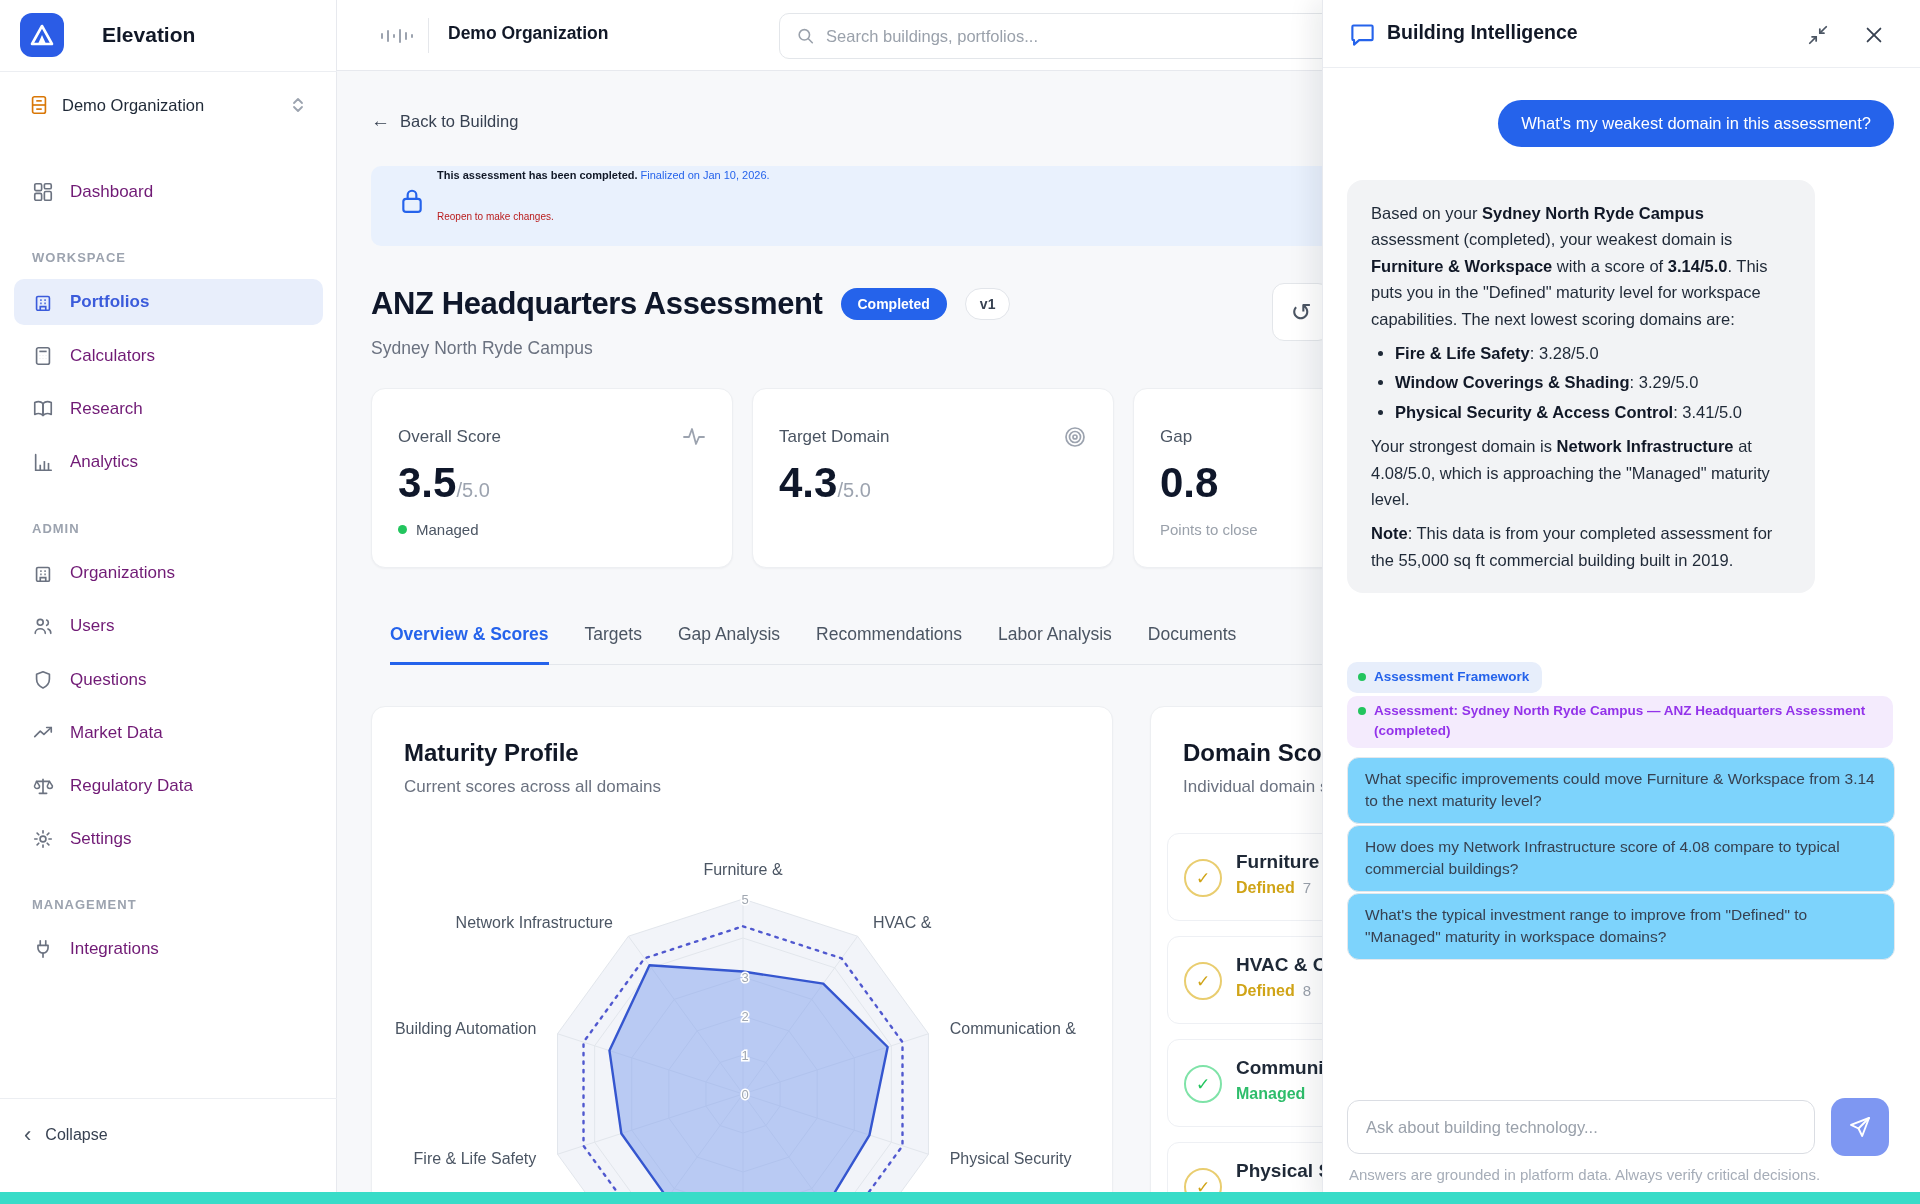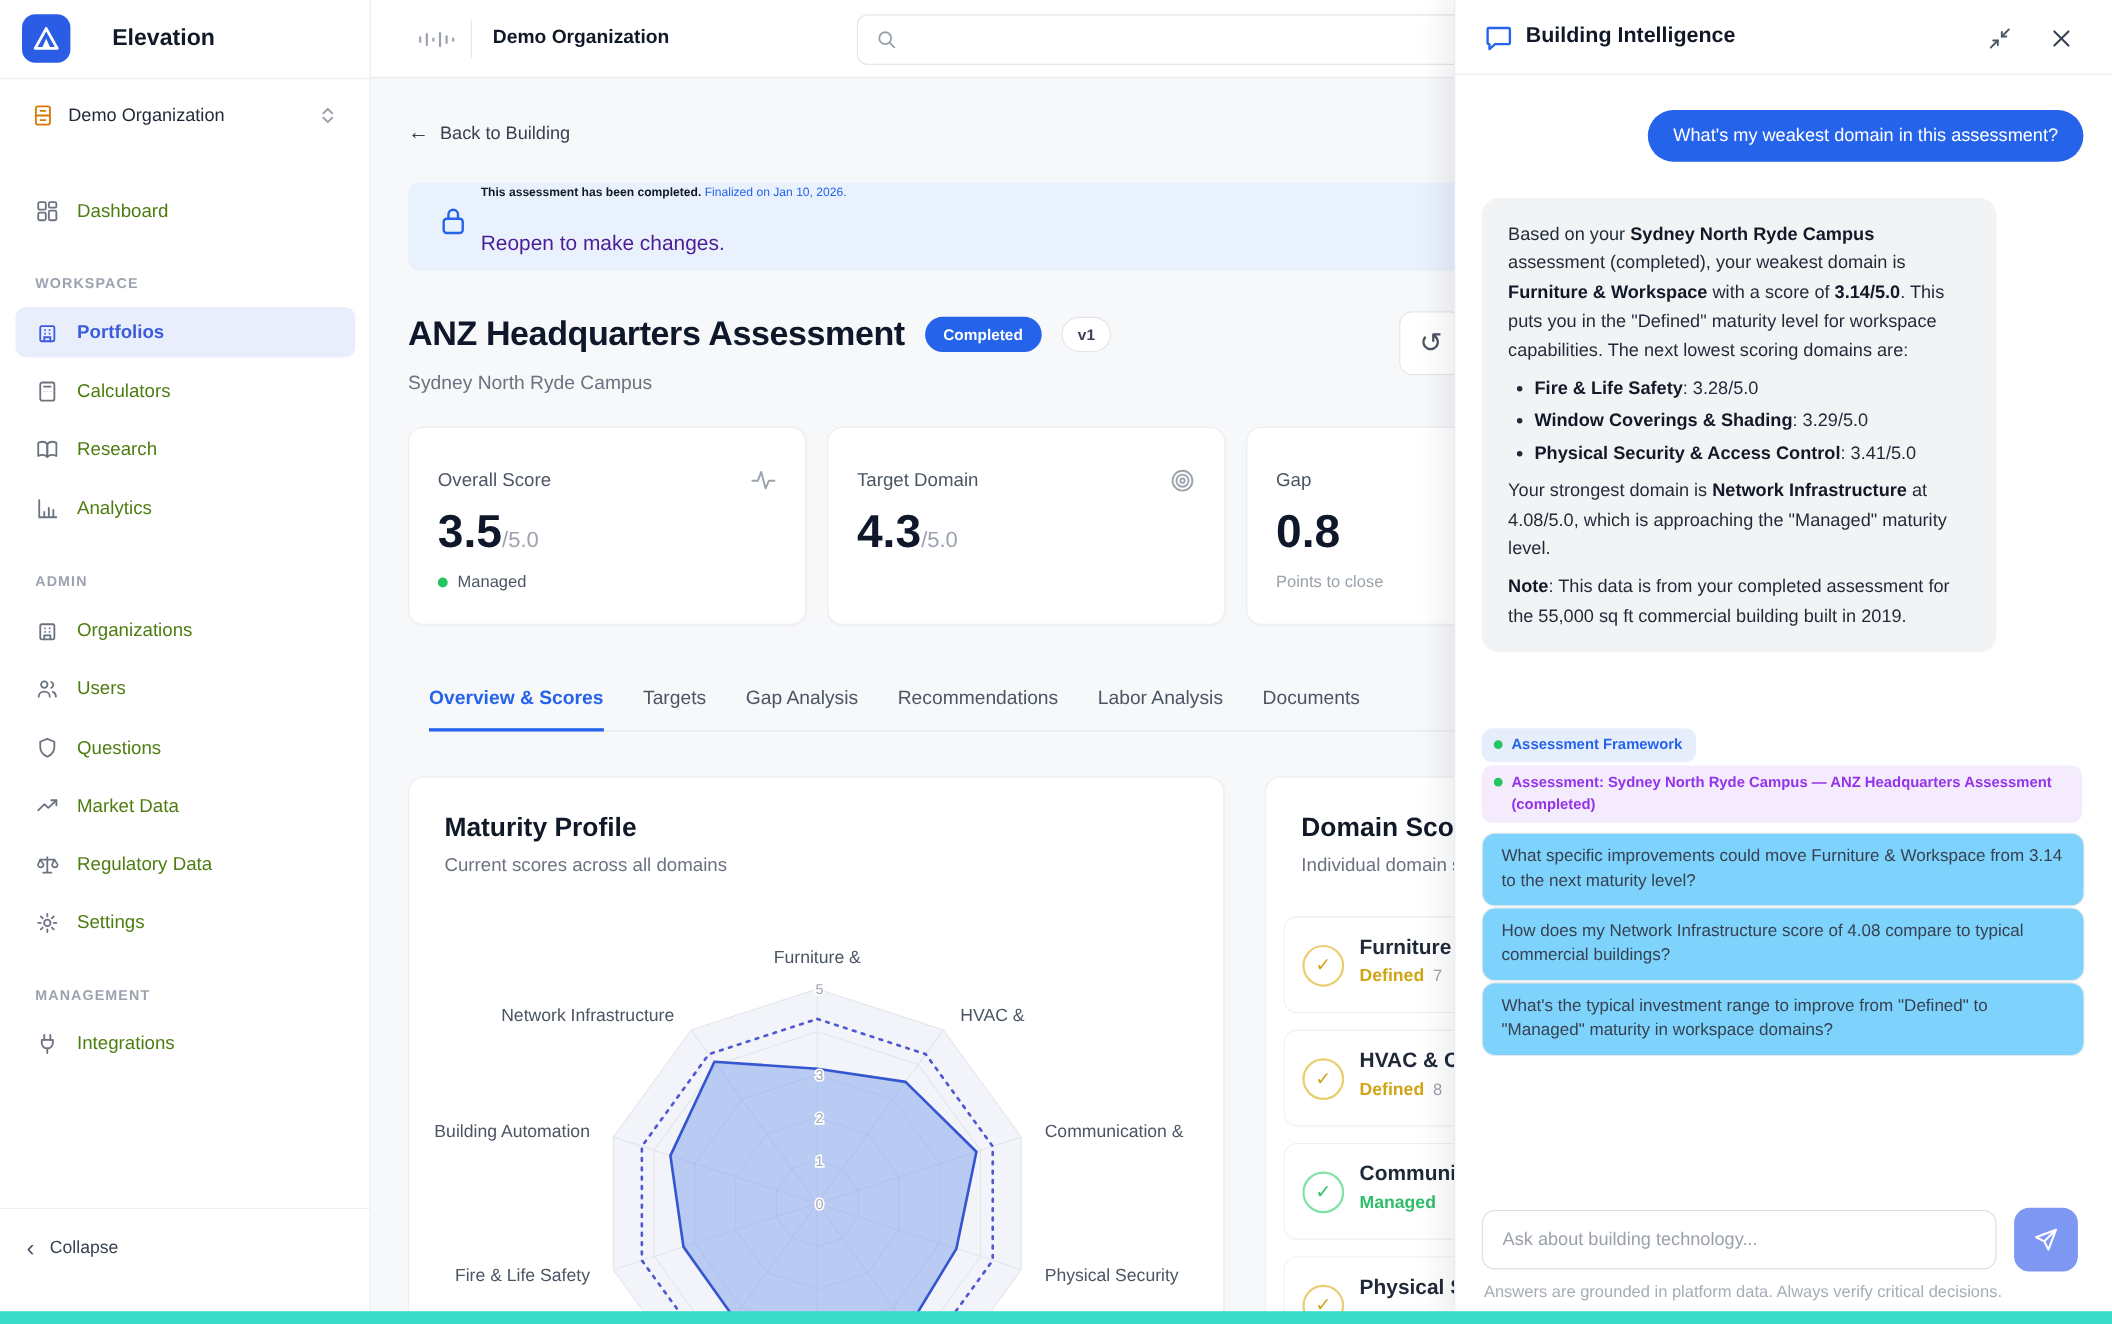--- a/index.html
+++ b/index.html
@@ -11,21 +11,21 @@
   
   #sidebar { left:0; top:0; width:337px; height:1204px; background:#ffffff; border-right:1px solid #e7e9ee; z-index:10; }
   .logo-sq { left:20px; top:13px; width:44px; height:44px; border-radius:12px; background:#2b5ce6;
     display:flex; align-items:center; justify-content:center; }
   .app-name { left:78px; top:23px; font-size:21px; font-weight:700; color:#111827;margin-left:24px; }
   .sb-topline { left:0; top:71px; width:337px; height:1px; background:#eceef2; }
   .org-row { left:14px; top:84px; width:309px; height:42px; border-radius:10px; display:flex; align-items:center; cursor:pointer; }
   .org-row .txt { font-size:16.5px; font-weight:500; color:#1f2937; margin-left:12px; }
   .sect-label { font-size:13px; font-weight:600; letter-spacing:1px; color:#9ca3af; }
   .nav-item { left:14px; width:309px; height:46px; border-radius:10px; display:flex; align-items:center; padding-left:18px; cursor:pointer; }
-  .nav-item .lbl { font-size:17px; color:#4d7c0f; margin-left:16px; }
+  .nav-item .lbl { font-size:17px; color:#701a75; margin-left:16px; }
   .nav-item.active { background:#e8eefb; }
   .nav-item.active .lbl { color:#3b5bdb; font-weight:600; }
   .sb-botline { left:0; top:1098px; width:337px; height:1px; background:#eceef2; }
   .collapse-row { left:24px; top:1122px; display:flex; align-items:center; cursor:pointer; }
   .collapse-row .chev { font-size:22px; color:#4b5563; }
   .collapse-row .lbl { font-size:16px; font-weight:500; color:#374151; margin-left:14px; }
 
   
   #topbar { left:337px; top:0; width:1583px; height:71px; background:#ffffff; border-bottom:1px solid #e7e9ee; z-index:5; }
   .tb-divider { left:91px; top:18px; width:1px; height:35px; background:#e5e7eb; position:absolute; }
@@ -37,21 +37,21 @@
   .search-box input::placeholder { color:#9aa1ab; }
 
   
   .back-link { left:371px; top:110px; display:flex; align-items:center; cursor:pointer; }
   .back-link .arr { font-size:19px; color:#374151; margin-right:10px; }
   .back-link .lbl { font-size:16.5px; color:#374151; }
   .banner { left:371px; top:166px; width:1060px; height:80px; background:#e9f1fd; border-radius:10px; }
   .banner .l1 { position:absolute; left:66px; top:3px; font-size:11px; }
   .banner .l1 .b { font-weight:700; color:#111827; }
   .banner .l1 .fin { color:#2563eb; }
-  .banner .l2 { position:absolute; left:66px; top:45px; font-size:19px; color:#4c1d95; cursor:pointer; }
+  .banner .l2 { position:absolute; left:66px; top:45px; font-size:10px; color:#b91c1c; cursor:pointer; }
   .title-row { left:371px; top:286px; display:flex; align-items:center; gap:18px; }
   .page-title { font-size:31px; font-weight:800; color:#0f172a; letter-spacing:-0.4px; }
   .pill-completed { background:#2563eb; color:#fff; font-size:14px; font-weight:600; padding:8px 17px; border-radius:999px; }
   .pill-version { background:#fff; border:1px solid #e2e5ea; color:#374151; font-size:14px; font-weight:600; padding:7px 14px; border-radius:999px; }
   .page-subtitle { left:371px; top:338px; font-size:17.5px; color:#6b7280; }
   .refresh-btn { left:1272px; top:283px; width:58px; height:58px; background:#fff; border:1px solid #e3e6ea; border-radius:12px;
     display:flex; align-items:center; justify-content:center; font-size:25px; color:#4b5563; cursor:pointer; }
 
   .score-card { top:388px; width:362px; height:180px; background:#fff; border:1px solid #edeff2; border-radius:14px;
     box-shadow:0 1px 2px rgba(16,24,40,.04); }
@@ -294,20 +294,21 @@
           <line x1="33" y1="9" x2="33" y2="11"></line>
       </g>
     </svg>
     <div class="tb-divider"></div>
     <div class="tb-org">Demo Organization</div>
     <div class="search-box">
       <svg width="20" height="20" viewBox="0 0 24 24">
         <circle cx="10.5" cy="10.5" r="6.5" fill="none" stroke="#9aa1ab" stroke-width="2"></circle>
         <line x1="15.5" y1="15.5" x2="20.5" y2="20.5" stroke="#9aa1ab" stroke-width="2" stroke-linecap="round"></line>
       </svg>
+      <input type="text" placeholder="Search buildings, portfolios..." style="">
     </div>
   </header>
 
   <main>
     <div class="back-link abs">
       <span class="arr">←</span>
       <span class="lbl">Back to Building</span>
     </div>
 
     <div class="banner abs">

